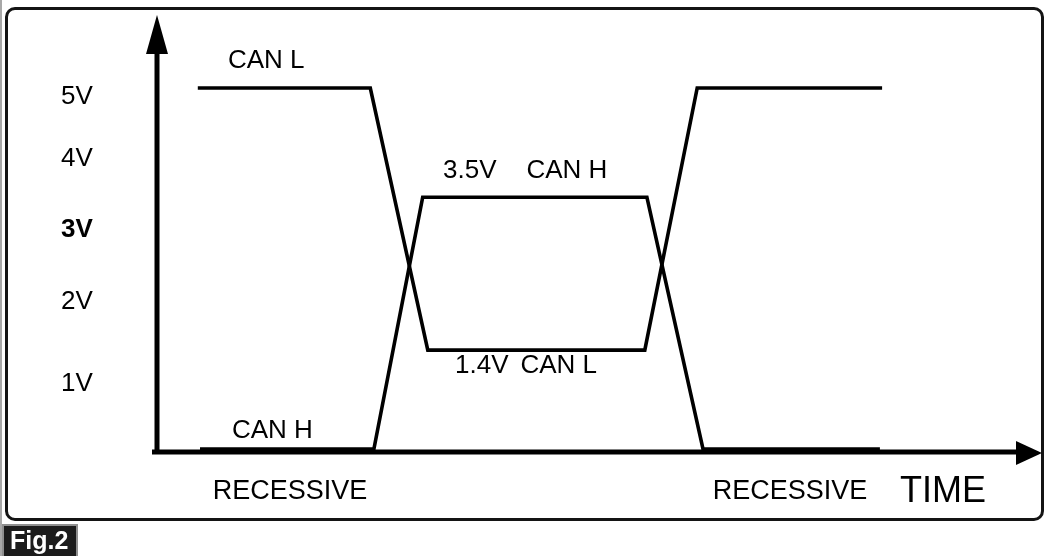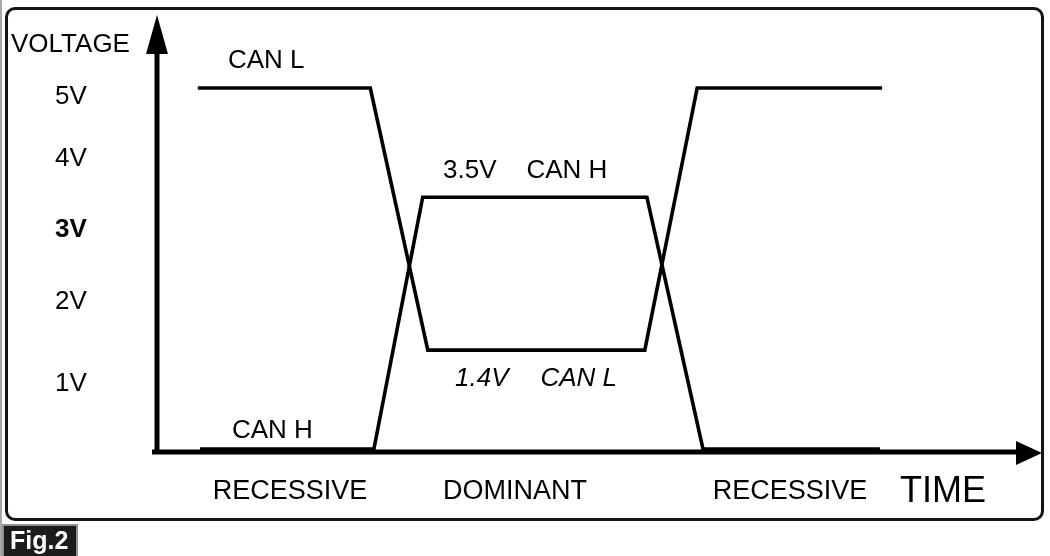--- a/index.html
+++ b/index.html
@@ -27,31 +27,31 @@
   }
   svg.plot{position:absolute;left:0;top:0;width:1050px;height:556px;}
   svg.plot .axis{stroke:var(--line);stroke-width:5;fill:none;}
   svg.plot .arrow{fill:var(--line);stroke:none;}
   svg.plot .trace{stroke:var(--line);stroke-width:3.6;fill:none;stroke-linejoin:miter;}
   .lbl{
     position:absolute;font-size:26px;line-height:26px;white-space:nowrap;
     color:var(--line);
   }
   .y-axis-title{left:11px;top:30px;}
-  .tick{left:55px;width:76px;text-align:left;}
+  .tick{left:39px;width:76px;text-align:center;}
   .tick-5v{top:82px;}
   .tick-4v{top:144px;}
   .tick-3v{top:215px;font-weight:bold;}
   .tick-2v{top:287px;}
   .tick-1v{top:369px;}
   .can-l-top{left:228px;top:46px;}
   .can-h-bottom{left:232px;top:416px;}
   .dom-row{display:flex;}
   .dom-high{left:443px;top:156px;gap:30px;}
-  .dom-low{left:455px;top:364px;gap:32px;font-style:italic;}
+  .dom-low{left:455px;top:351px;gap:12px;}
   .region{top:477px;transform:translateX(-50%);font-size:27px;}
   .region-1{left:290px;}
   .region-2{left:515px;}
   .region-3{left:790px;}
   .x-axis-title{left:943px;top:477px;transform:translateX(-50%);font-size:36px;}
   .fig-badge{
     position:absolute;left:2px;top:524px;
     background:var(--cap-bg);
     border:2px solid var(--cap-border);
     color:var(--cap-text);
@@ -71,21 +71,20 @@
     <line class="axis" x1="157" y1="452" x2="157" y2="42"></line>
     <polygon class="arrow" points="157,15 146,54 168,54"></polygon>
     <line class="axis" x1="152" y1="452" x2="1019" y2="452"></line>
     <polygon class="arrow" points="1042,453 1016,441 1016,465"></polygon>
     <g id="traces">
         <polyline points="197.8,88.0 370.3,88.0 427.8,350.1 644.8,350.1 697.2,88.0 882.1,88.0" class="trace"></polyline>
         <polyline points="200.0,449.0 373.9,449.0 422.7,197.2 646.9,197.2 703.0,449.0 879.9,449.0" class="trace"></polyline>
       </g>
   </svg>
 
-  <div class="lbl y-axis-title">VOLTAGE</div>
 
   <div class="lbl tick tick-5v">5V</div>
   <div class="lbl tick tick-4v">4V</div>
   <div class="lbl tick tick-3v">3V</div>
   <div class="lbl tick tick-2v">2V</div>
   <div class="lbl tick tick-1v">1V</div>
 
   <div class="lbl can-l-top">CAN L</div>
   <div class="lbl can-h-bottom">CAN H</div>
 
@@ -93,21 +92,20 @@
     <span>3.5V</span>
     <span>CAN H</span>
   </div>
 
   <div class="lbl dom-row dom-low">
     <span>1.4V</span>
     <span>CAN L</span>
   </div>
 
   <div class="lbl region region-1">RECESSIVE</div>
-  <div class="lbl region region-2">DOMINANT</div>
   <div class="lbl region region-3">RECESSIVE</div>
   <div class="lbl x-axis-title">TIME</div>
 
   <div class="fig-badge">
     <span>Fig.2</span>
   </div>
 
 </div>
 
 </body></html>

